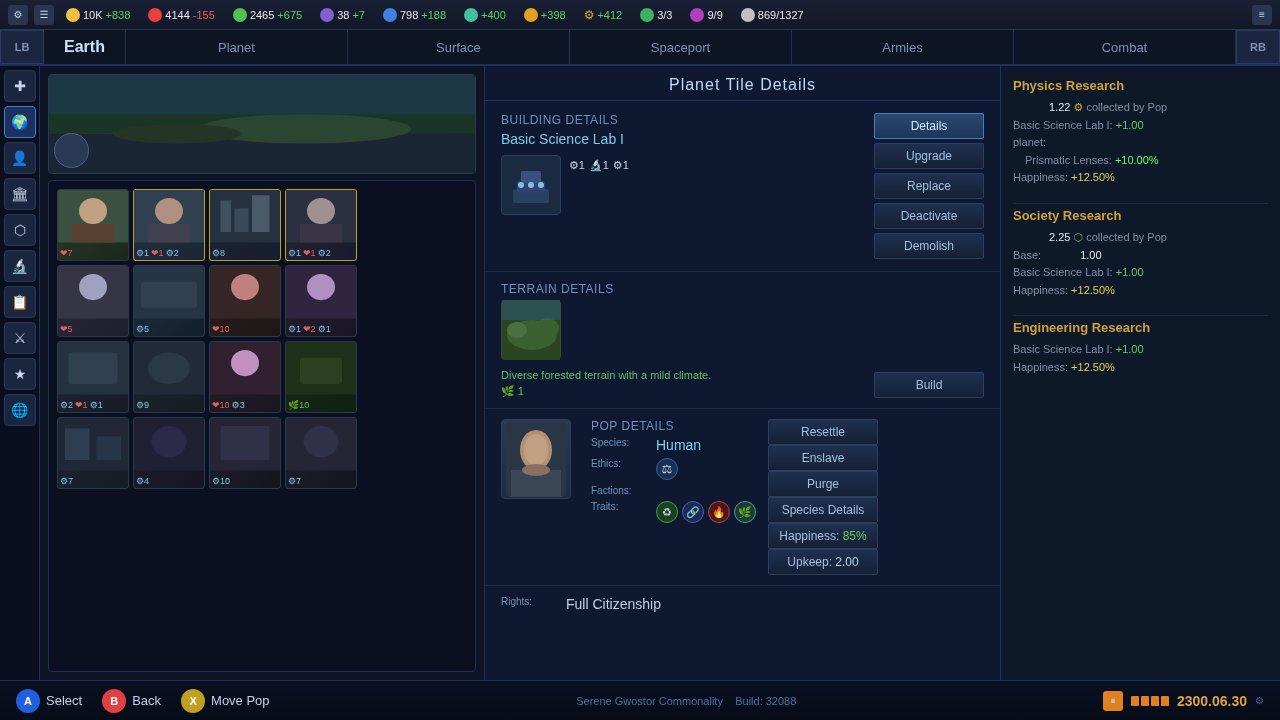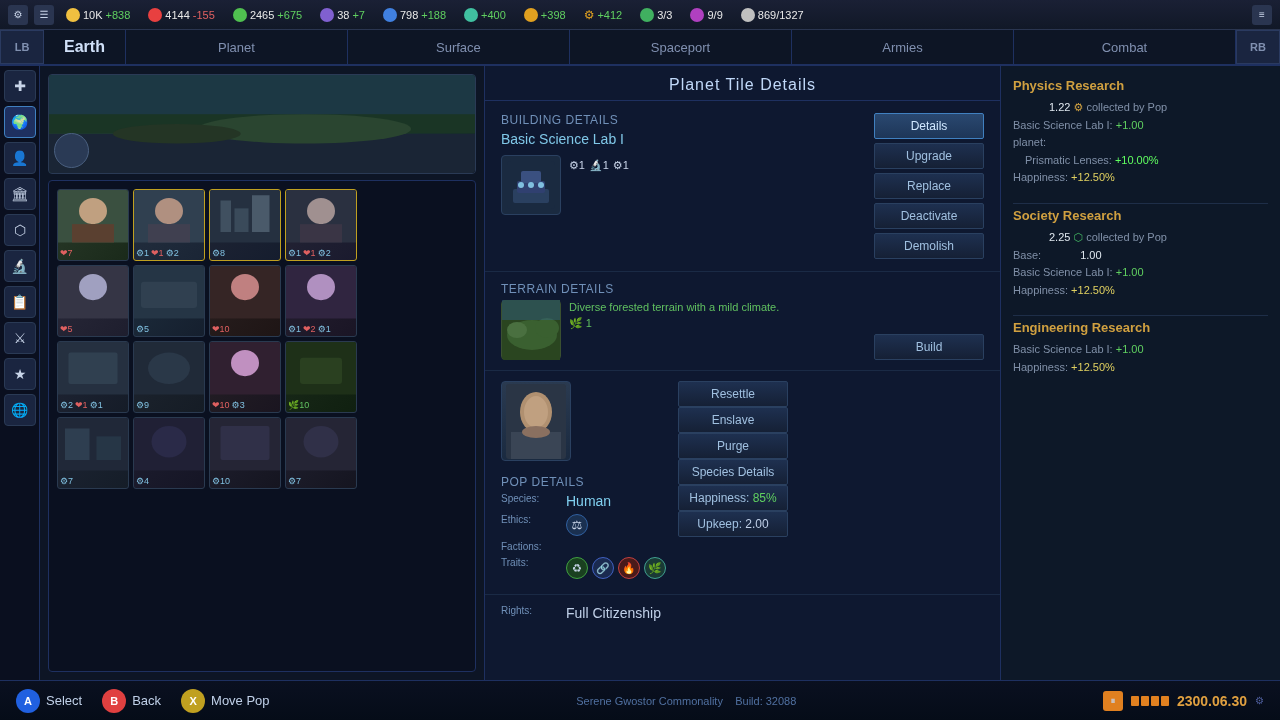--- a/index.html
+++ b/index.html
@@ -822,21 +822,21 @@
         <button class="action-btn">Upgrade</button>
         <button class="action-btn">Replace</button>
         <button class="action-btn">Deactivate</button>
         <button class="action-btn">Demolish</button>
       </div>
     </div>
 
     <div class="section-terrain">
       <div class="terrain-info">
         <div class="section-title">Terrain Details</div>
-        <div style="display:flex; gap:8px; align-items:flex-start;">
+        <div style="display:flex; gap:8px; align-items:flex-start;flex-direction:column;">
           <div class="terrain-image">
             <svg width="60" height="60">
               <rect width="60" height="60" fill="#2a4520" rx="3"></rect>
               <ellipse cx="30" cy="35" rx="25" ry="15" fill="#3a6030"></ellipse>
               <ellipse cx="15" cy="30" rx="10" ry="8" fill="#4a7040"></ellipse>
               <ellipse cx="45" cy="28" rx="12" ry="10" fill="#3a6030"></ellipse>
               <rect x="0" y="0" width="60" height="20" fill="rgba(50,100,150,0.4)"></rect>
             </svg>
           </div>
           <div>
@@ -844,21 +844,21 @@
             <div class="terrain-badge">🌿 1</div>
           </div>
         </div>
       </div>
       <div class="build-btn-area">
         <button class="action-btn">Build</button>
       </div>
     </div>
 
     <div class="section-pop">
-      <div style="display:flex; gap:14px;flex-direction:column;">
+      <div style="display:flex; gap:20px;">
         <div class="pop-portrait">
           <svg width="60" height="75">
             <rect width="60" height="75" fill="#2a3545" rx="3"></rect>
             <ellipse cx="30" cy="28" rx="16" ry="20" fill="#b09070"></ellipse>
             <ellipse cx="30" cy="28" rx="12" ry="16" fill="#c0a080"></ellipse>
             <rect x="5" y="48" width="50" height="30" fill="#3a4555"></rect>
             <ellipse cx="30" cy="48" rx="14" ry="6" fill="#8a7060"></ellipse>
           </svg>
         </div>
         <div class="pop-info">

